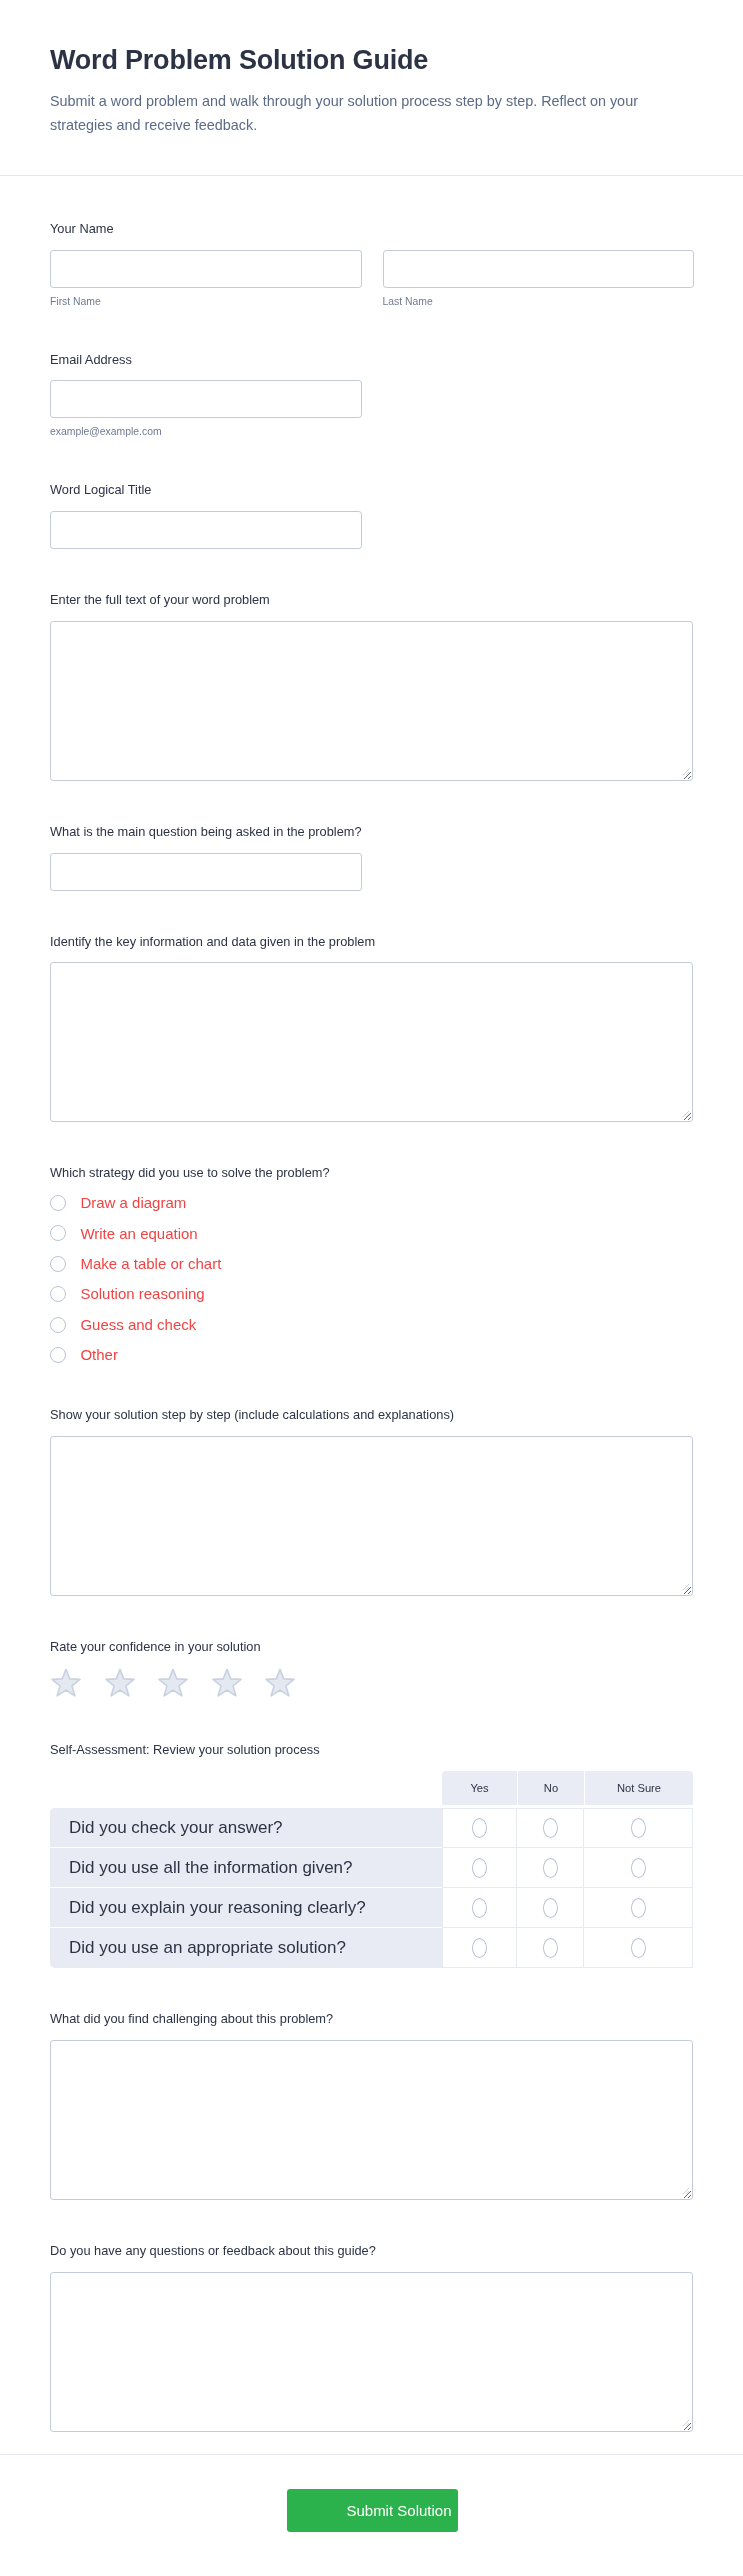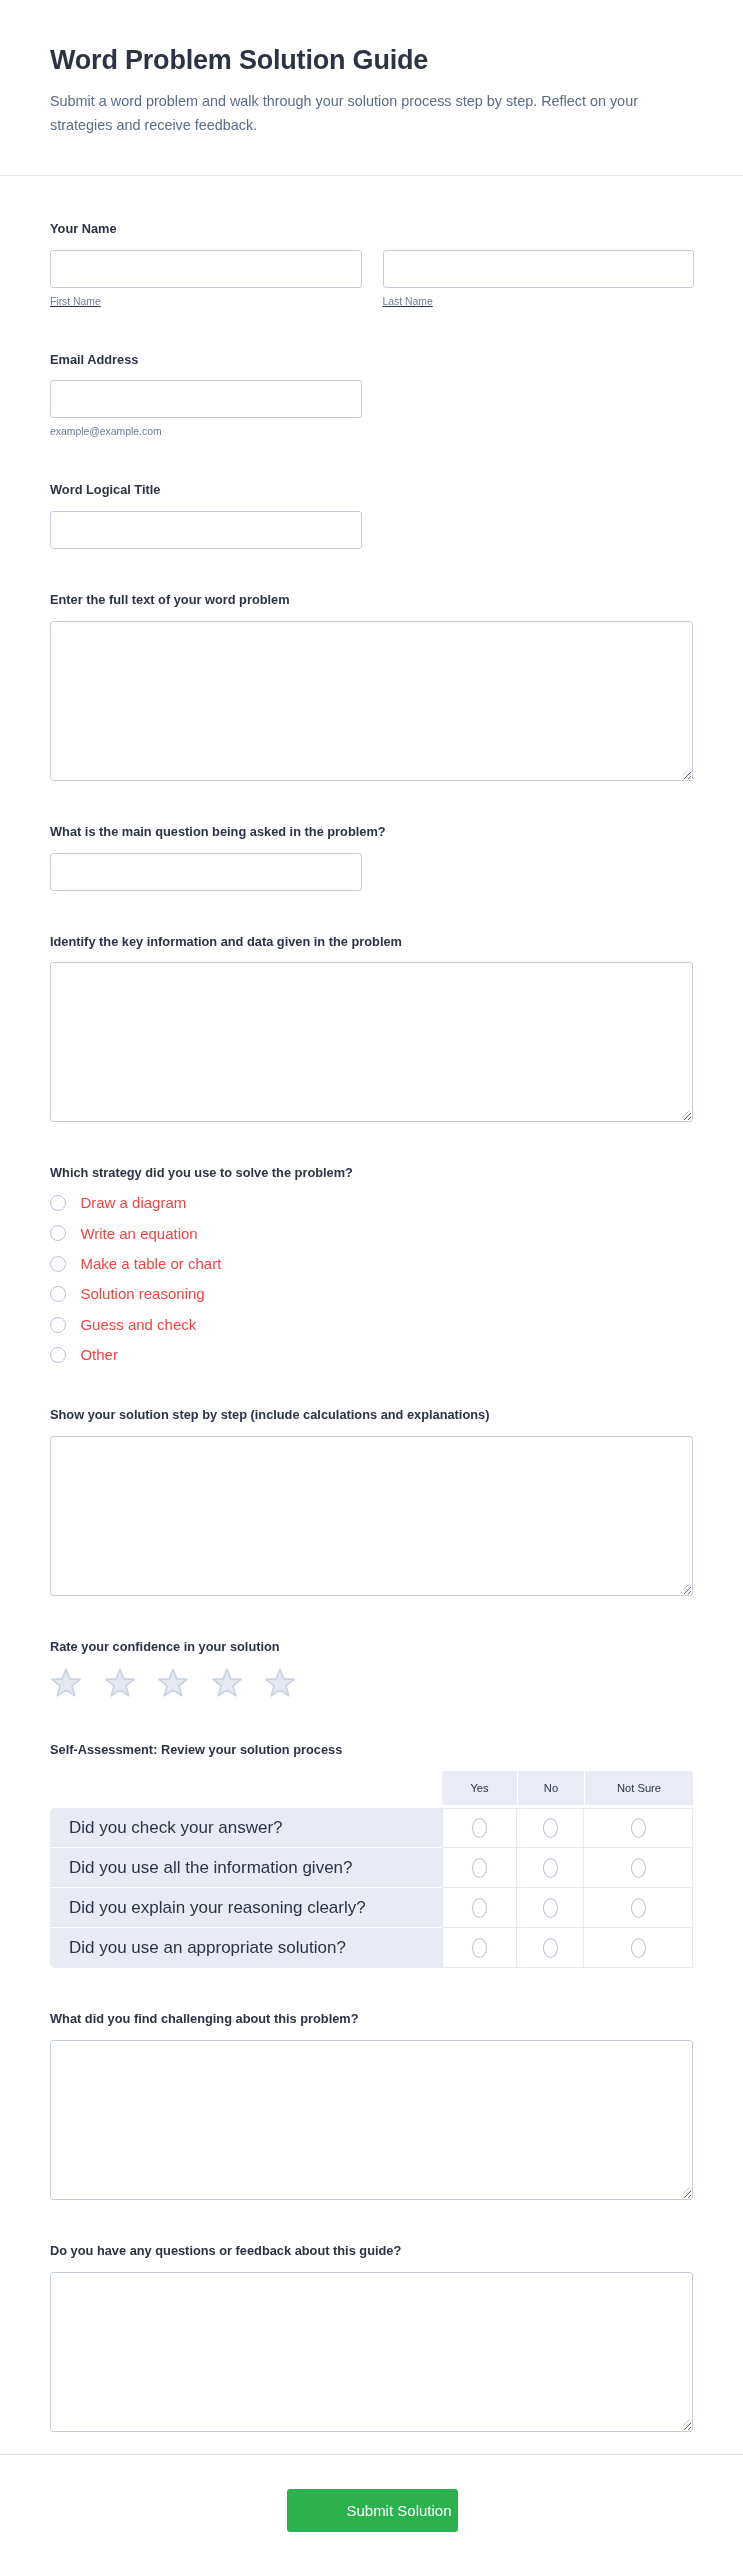--- a/index.html
+++ b/index.html
@@ -32,39 +32,39 @@
     max-width: 648px;
   }
 
   
   .form-body { padding: 45px 50px 0; }
   .field { margin-bottom: 43px; }
   .field:last-of-type { margin-bottom: 22.4px; }
   .field-label {
     display: block;
     font-size: 12.8px;
-    font-weight: 700;
+    font-weight: 400;
     line-height: 16px;
     color: #2c3345;
     margin-bottom: 12.8px;
   }
   .text-input {
     width: 312px;
     height: 38px;
     border: 0.8px solid #c3cad8;
     border-radius: 3.2px;
     padding: 0 9.6px;
     font-size: 12px;
     font-family: "Liberation Sans", sans-serif;
     color: #2c3345;
     background: #fff;
     outline: none;
   }
   .name-row { display: flex; gap: 21px; }
-  .name-col { flex: 1; text-decoration: underline; }
+  .name-col { flex: 1; }
   .name-col .text-input { width: 100%; }
   .sublabel {
     font-size: 10.4px;
     line-height: 12.8px;
     color: #6f7b93;
     margin-top: 8px;
   }
   .textarea-wrap { position: relative; width: 643px; }
   .big-textarea {
     width: 100%;

